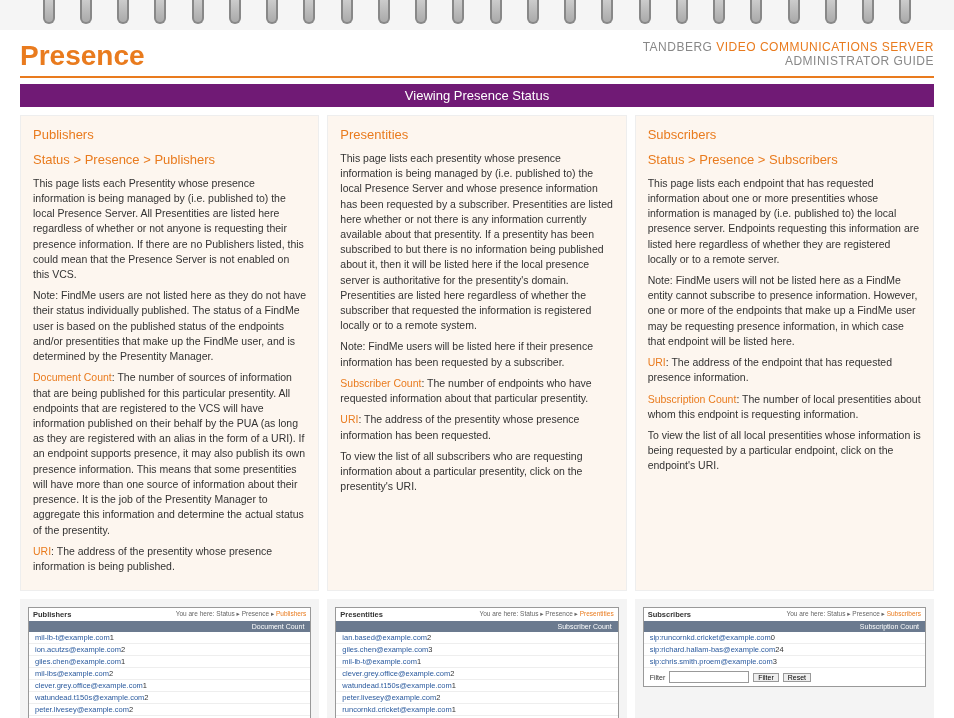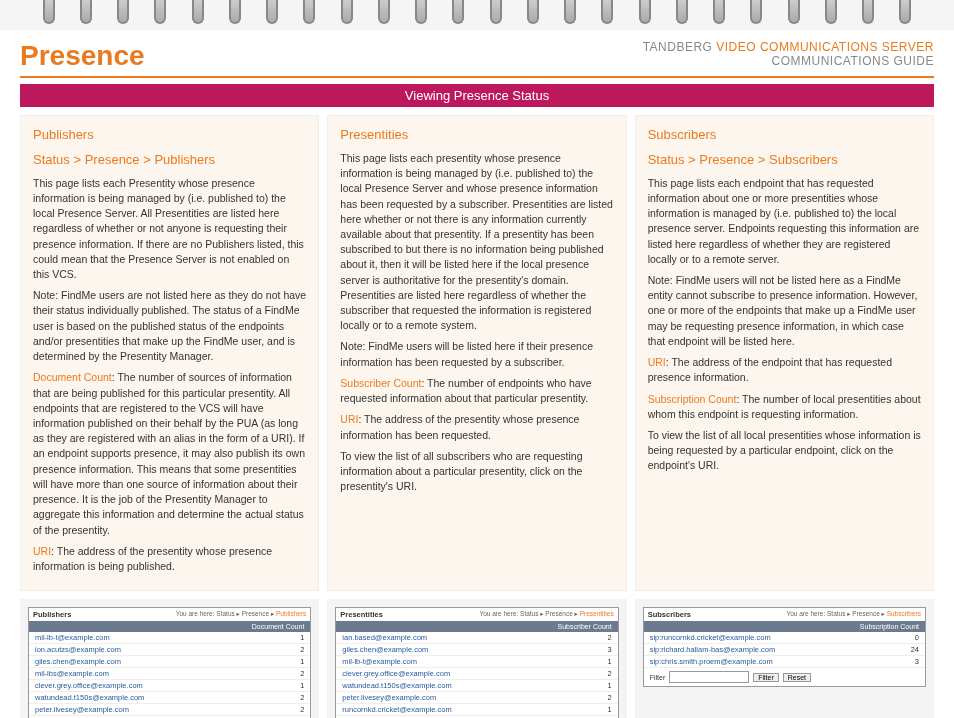--- a/index.html
+++ b/index.html
@@ -5,35 +5,35 @@
   * { box-sizing: border-box; margin: 0; padding: 0; }
   body { font-family: Arial, Helvetica, sans-serif; background: #e8e8e8; display: flex; justify-content: center; }
   .page-wrap { width: 954px; background: #fff; position: relative; }
   .spiral { height: 30px; display: flex; justify-content: space-around; align-items: flex-start; padding: 0 30px; background: #f5f5f5; }
   .ring { width: 12px; height: 24px; border: 2px solid #888; border-top: none; border-radius: 0 0 8px 8px; background: linear-gradient(#ccc,#aaa); }
   .page { padding: 10px 20px 0 20px; }
   .header { display: flex; justify-content: space-between; align-items: flex-start; border-bottom: 2px solid #e97b1e; padding-bottom: 4px; margin-bottom: 6px; }
   .title { font-size: 28px; color: #e97b1e; font-weight: bold; }
   .hdr-right { text-align: right; font-size: 12px; color: #888; letter-spacing: 0.5px; }
   .hdr-right .orange { color: #e97b1e; }
-  .banner { background: #be185d; color: #fff; text-align: center; font-size: 13px; padding: 4px 0; margin-bottom: 8px; }
+  .banner { background: #701a75; color: #fff; text-align: center; font-size: 13px; padding: 4px 0; margin-bottom: 8px; }
   .cols { display: flex; gap: 8px; }
   .col { flex: 1; background: #fdf6ef; border: 1px solid #eee; padding: 10px 12px; font-size: 10.5px; line-height: 1.45; color: #333; }
   .col h3 { color: #e97b1e; font-size: 13px; font-weight: normal; margin-bottom: 6px; }
   .crumb { color: #e97b1e; font-size: 13px; margin-bottom: 6px; }
   .col p { margin-bottom: 6px; }
   .term { color: #e97b1e; }
   .shots { display: flex; gap: 8px; margin-top: 8px; }
   .shot { flex: 1; background: #f4f4f4; padding: 8px; height: 150px; overflow: hidden; }
   .mini { background: #fff; border: 1px solid #999; font-size: 7.5px; color: #333; }
   .mini-hdr { display: flex; justify-content: space-between; background: #fff; padding: 2px 4px; font-weight: bold; }
   .mini-hdr .path { font-weight: normal; color: #666; font-size: 6.5px; }
   .mini-hdr .path .o { color: #e97b1e; }
   .mini-th { background: #6b7a8f; color: #fff; display: flex; justify-content: space-between; padding: 2px 6px; font-size: 7px; }
-  .mini-row { display: flex; justify-content: space-between; padding: 1px 6px; border-bottom: 1px solid #eee; color: #4a6; }
+  .mini-row { display: flex; justify-content: flex-start; padding: 1px 6px; border-bottom: 1px solid #eee; color: #4a6; }
   .mini-row span:first-child { color: #2a5a9e; }
   .mini-row span:last-child { color: #333; }
   .filter { padding: 3px 6px; font-size: 7px; display:flex; align-items:center; gap:4px;}
   .filter input { font-size:7px; height:12px; width:80px; border:1px solid #999;}
   .filter button { font-size:7px; padding:0 4px; border:1px solid #999; background:#eee;}
 </style>
 </head>
 <body>
 
 <div class="page-wrap">
@@ -62,21 +62,21 @@
       <div class="ring"></div>
       <div class="ring"></div>
       <div class="ring"></div>
   </div>
 
   <div class="page">
     <div class="header">
       <div class="title">Presence</div>
       <div class="hdr-right">
         <span>TANDBERG </span><span class="orange">VIDEO COMMUNICATIONS SERVER</span><br>
-        <span>COMMUNICATIONS GUIDE</span>
+        <span>ADMINISTRATOR GUIDE</span>
       </div>
     </div>
 
     <div class="banner">Viewing Presence Status</div>
 
     <div class="cols">
       <div class="col">
         <h3>Publishers</h3>
         <div class="crumb">Status &gt; Presence &gt; Publishers</div>
         <p>This page lists each Presentity whose presence information is being managed by (i.e. published to) the local Presence Server. All Presentities are listed here regardless of whether or not anyone is requesting their presence information. If there are no Publishers listed, this could mean that the Presence Server is not enabled on this VCS.</p>

